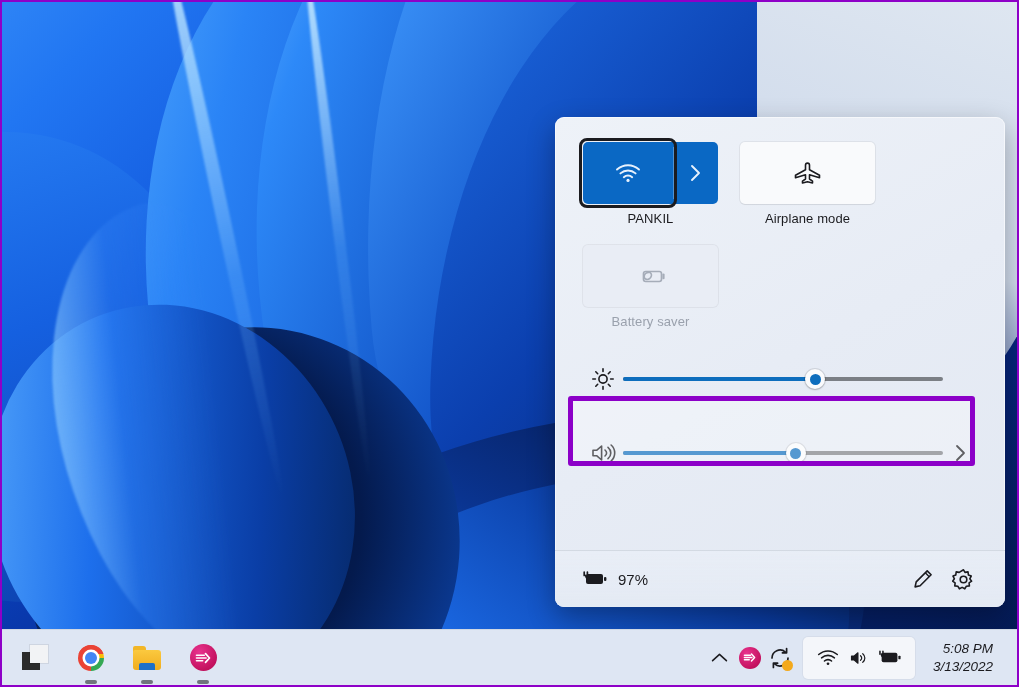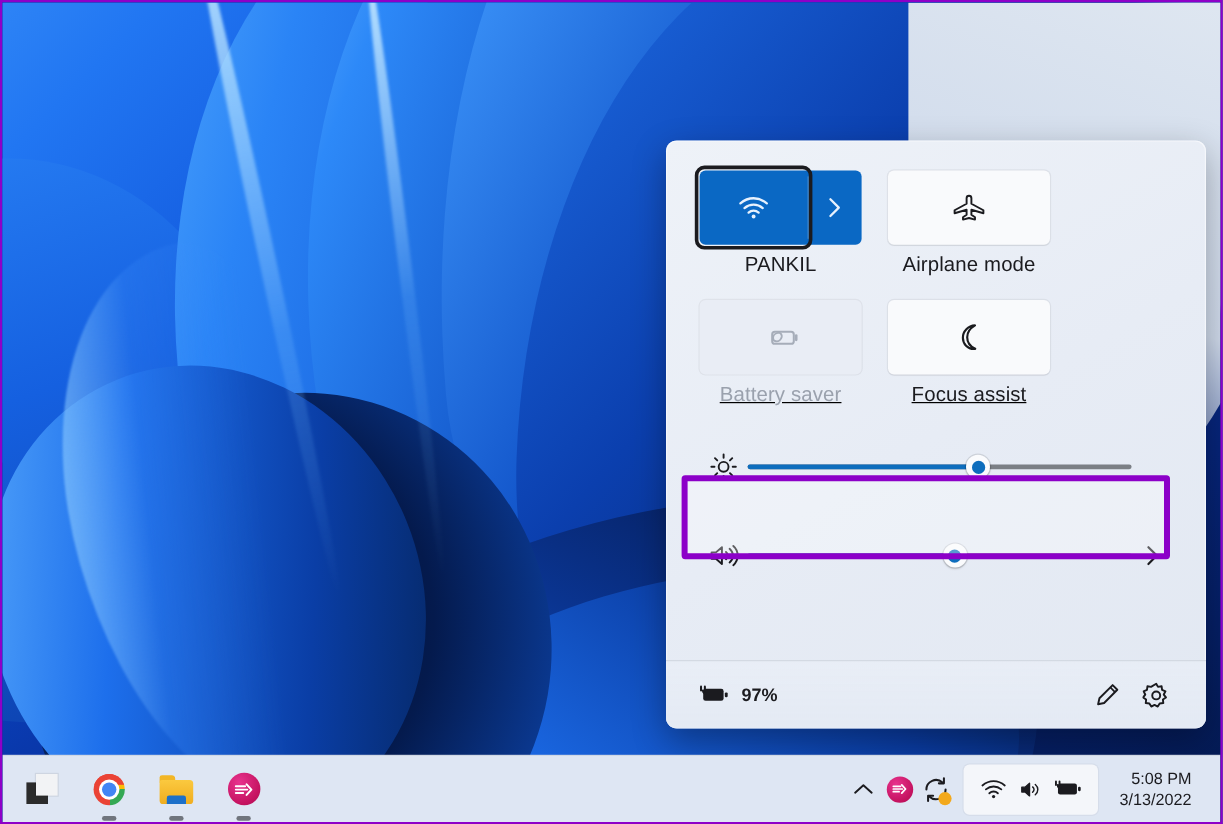--- a/index.html
+++ b/index.html
@@ -146,21 +146,21 @@
     box-shadow: 0 10px 28px rgba(0,0,0,.30), 0 0 0 1px rgba(255,255,255,.55) inset;
     overflow: hidden;
   }
 
   .qs-body { padding: 25px 28px 0 28px; }
 
   .tile-row {
     display: flex;
     gap: 22px;
   }
-  .tile-row.second { margin-top: 19px; text-decoration: underline; }
+  .tile-row.second { margin-top: 19px; }
 
   .tile-cell {
     width: 135px;
     display: flex;
     flex-direction: column;
     align-items: center;
   }
 
   .tile {
     width: 135px; height: 62px;
@@ -204,21 +204,21 @@
     position: absolute;
     left: -4px; top: -4px;
     width: 98px; height: 70px;
     border: 3px solid #1b1b1f;
     border-radius: 8px;
     pointer-events: none;
   }
 
   .tile-label {
     margin-top: 7px;
-    font-size: 17px;
+    font-size: 13px;
     color: #1b1b1f;
     text-align: center;
     letter-spacing: .1px;
   }
   .tile-label.dim { color: #9aa1ad; }
 
   .icon-on svg { stroke: #e7f1fd; fill: none; }
   .icon-off svg { stroke: #1b1b1f; fill: none; }
   .icon-dim svg { stroke: #a6adb9; fill: none; }
 
@@ -298,21 +298,20 @@
     border-top: 1px solid rgba(0,0,0,.07);
     display: flex;
     align-items: center;
     padding: 0 22px 0 26px;
     background: linear-gradient(180deg, rgba(235,240,248,.6), rgba(228,234,244,.9));
   }
   .battery-block {
     display: flex;
     align-items: center;
     gap: 9px;
-    font-weight: bold;
   }
   .battery-pct {
     font-size: 15px;
     color: #1b1b1f;
   }
   .footer-spacer { flex: 1 1 auto; }
   .footer-btn {
     width: 40px; height: 34px;
     display: flex; align-items: center; justify-content: center;
     border-radius: 4px;
@@ -320,20 +319,21 @@
 
   
   #taskbar {
     position: absolute;
     left: 0; bottom: 0;
     width: 100%; height: 56px;
     background: #dee6f3;
     display: flex;
     align-items: center;
     border-top: 1px solid rgba(0,0,0,.06);
+    font-style: italic;
   }
   .tb-left {
     display: flex;
     align-items: center;
     gap: 26px;
     padding-left: 18px;
   }
   .tb-app {
     position: relative;
     width: 30px; height: 30px;
@@ -518,28 +518,20 @@
           <div class="tile disabled icon-dim">
             <svg width="30" height="20" viewBox="0 0 30 20">
               <rect x="7.5" y="5.5" width="18" height="10" rx="2.2" stroke-width="1.7"></rect>
               <path d="M27.5 8.6v3.6" stroke-width="2.2" stroke-linecap="round"></path>
               <path d="M13.2 6.2c-3 .3-5 2.2-5 4.4 0 1.5 1 2.6 2.4 2.8 2.2.3 4.3-1.4 4.8-3.6.3-1.5-.5-3.3-2.2-3.6z" stroke-width="1.6" stroke-linejoin="round"></path>
             </svg>
           </div>
           <div class="tile-label dim">Battery saver</div>
         </div>
 
-        <div class="tile-cell">
-          <div class="tile off icon-off">
-            <svg width="24" height="26" viewBox="0 0 24 26">
-              <path d="M16.5 3.2C10.8 3.5 6.4 8 6.4 13.4c0 5.2 4 9.4 9.1 9.4.4 0 .8 0 1.2-.1-4-1.9-6.7-5.5-6.7-9.7 0-3.9 2.3-7.3 6.5-9.8z" stroke-width="1.8" stroke-linejoin="round"></path>
-            </svg>
-          </div>
-          <div class="tile-label">Focus assist</div>
-        </div>
 
         <div class="tile-cell"></div>
       </div>
 
       <div class="slider-zone">
 
         <div class="slider-row">
           <div class="slider-icon icon-off">
             <svg width="24" height="24" viewBox="0 0 24 24">
               <circle cx="12" cy="12" r="4.1" stroke-width="1.6"></circle>

